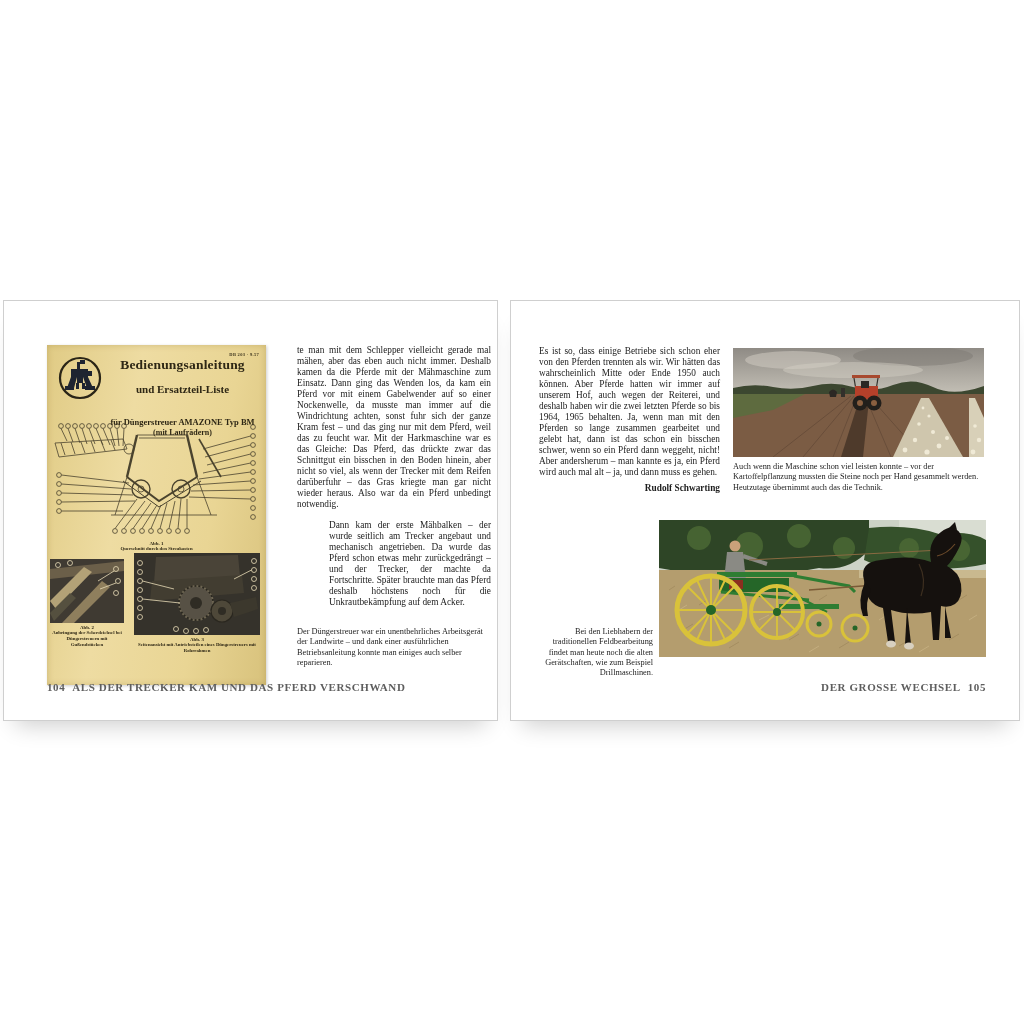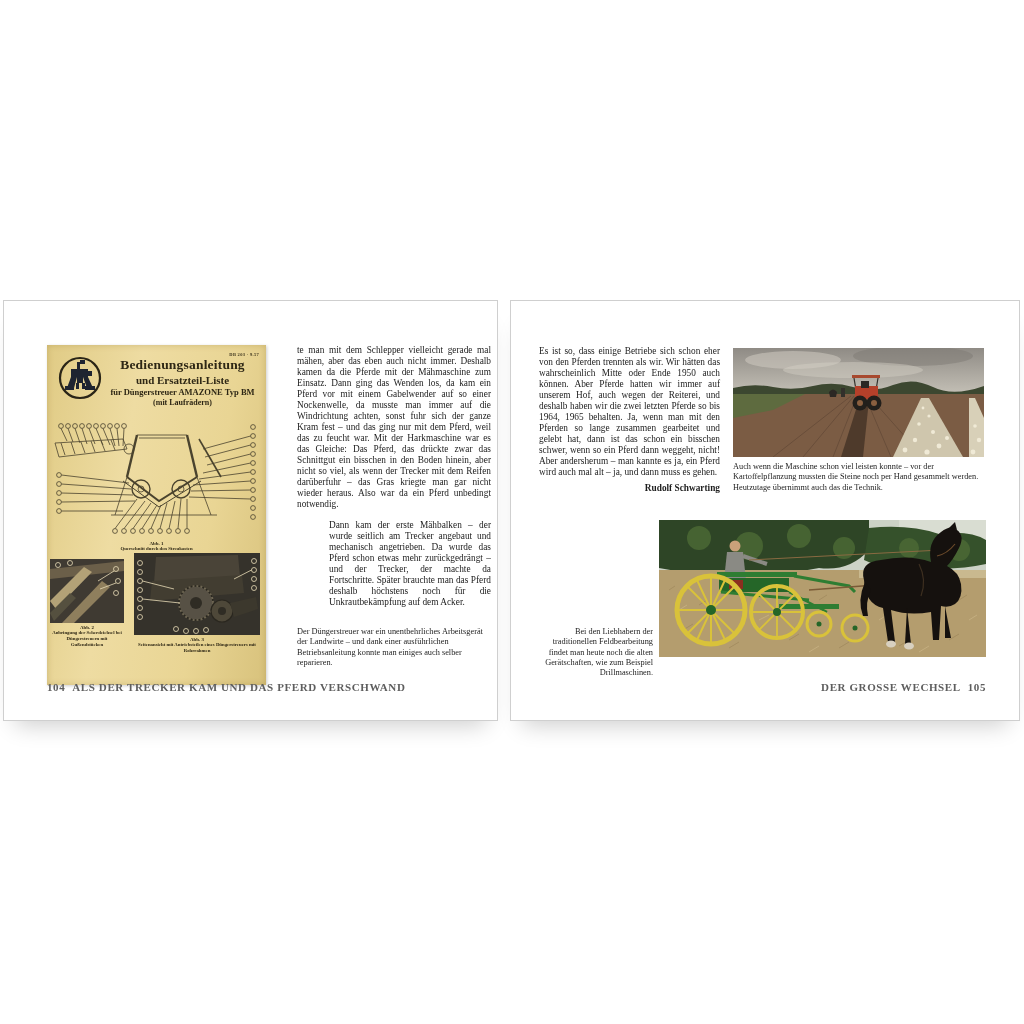--- a/index.html
+++ b/index.html
@@ -11,22 +11,22 @@
   .page-right{left:510px;width:508px;}
 
   
   .scan{position:absolute;left:43px;top:44px;width:219px;height:340px;
         background:linear-gradient(100deg,#e0cb85 0%,#eedca2 35%,#e9d594 70%,#d8c27c 100%);
         box-shadow:inset 0 0 6px rgba(120,90,20,0.25), 1px 1px 3px rgba(0,0,0,0.2);}
   .scan-docnum{position:absolute;right:7px;top:7px;font-size:4.5px;font-weight:bold;color:#3c3categories;color:#3c331c;letter-spacing:.3px;}
   .scan-logo{position:absolute;left:10px;top:10px;width:46px;height:46px;}
   .scan-titles{position:absolute;left:58px;top:12px;width:155px;text-align:center;color:#2e2715;}
   .scan-title1{font-size:13.5px;font-weight:bold;letter-spacing:.2px;}
-  .scan-title2{font-size:11px;font-weight:bold;margin-top:1px;}
-  .scan-sub1{font-size:8.5px;font-weight:bold;margin-top:1px;}
+  .scan-title2{font-size:11px;font-weight:bold;margin-top:10px;}
+  .scan-sub1{font-size:8.5px;font-weight:bold;margin-top:22px;}
   .scan-sub2{font-size:8px;font-weight:bold;margin-top:1px;}
   .scan-diagram{position:absolute;left:6px;top:74px;width:207px;height:120px;}
   .scan-fig1cap{position:absolute;left:0;top:196px;width:219px;text-align:center;color:#2e2715;}
   .figlabel{font-size:5px;font-weight:bold;}
   .figcap{font-size:4.8px;font-weight:bold;line-height:6px;}
   .fig2{position:absolute;left:3px;top:214px;width:74px;}
   .fig2 svg{width:74px;height:64px;display:block;}
   .fig3{position:absolute;left:87px;top:208px;width:126px;}
   .fig3 svg{width:126px;height:82px;display:block;}
   .figblock{text-align:center;color:#2e2715;margin-top:2px;}

